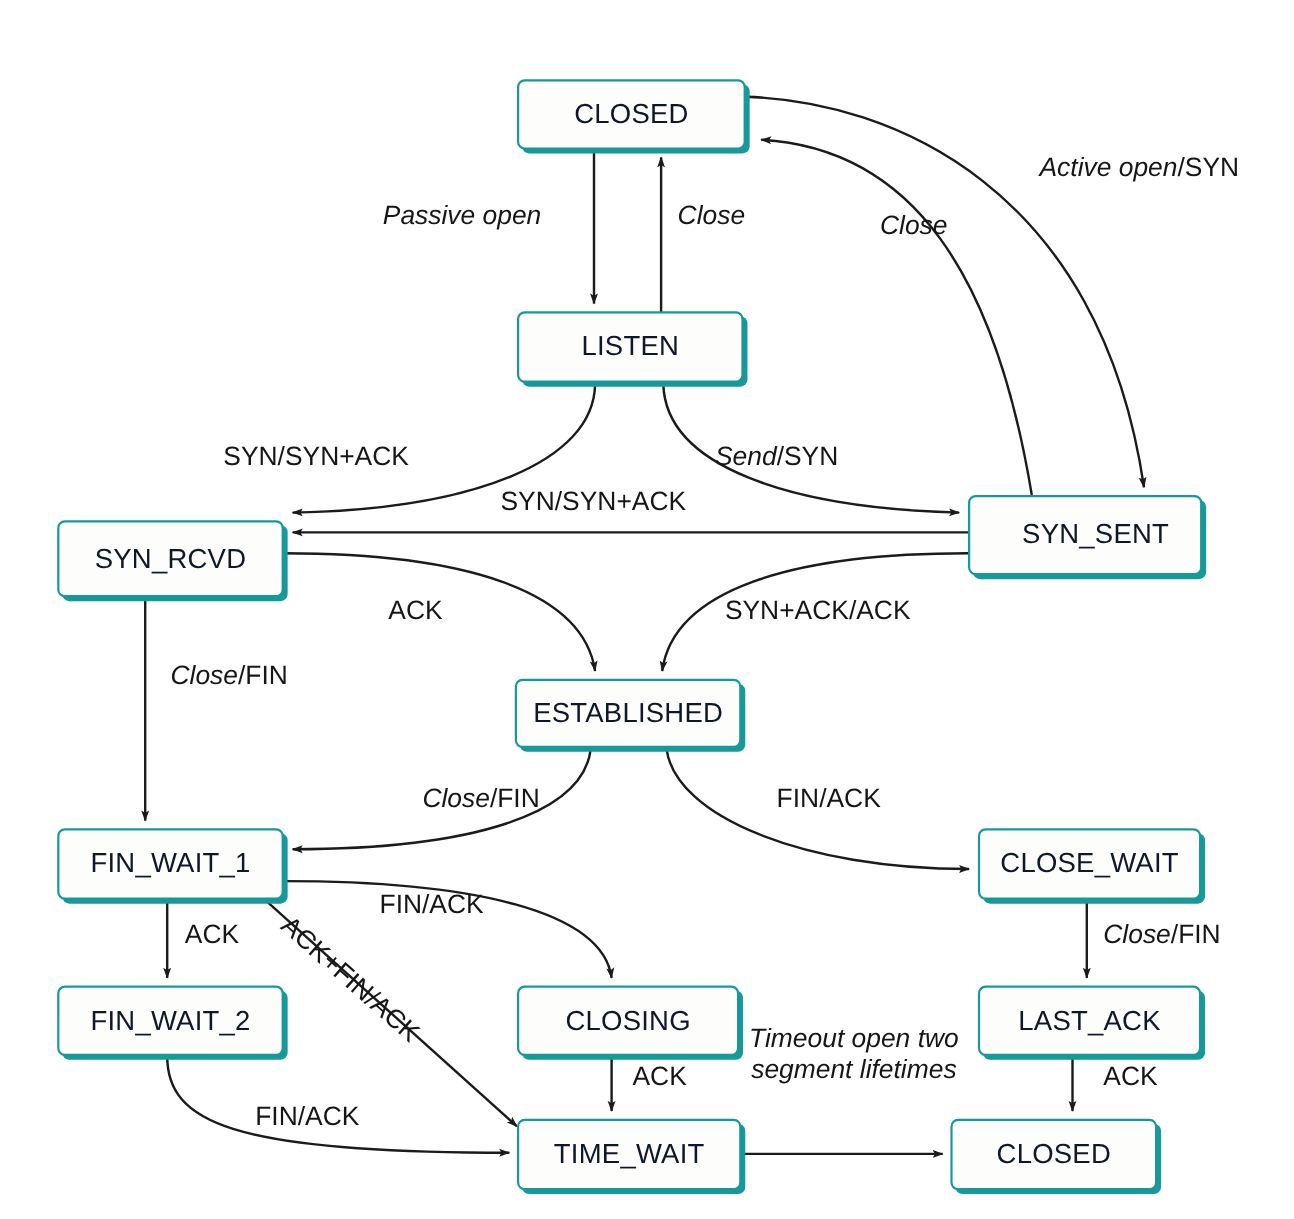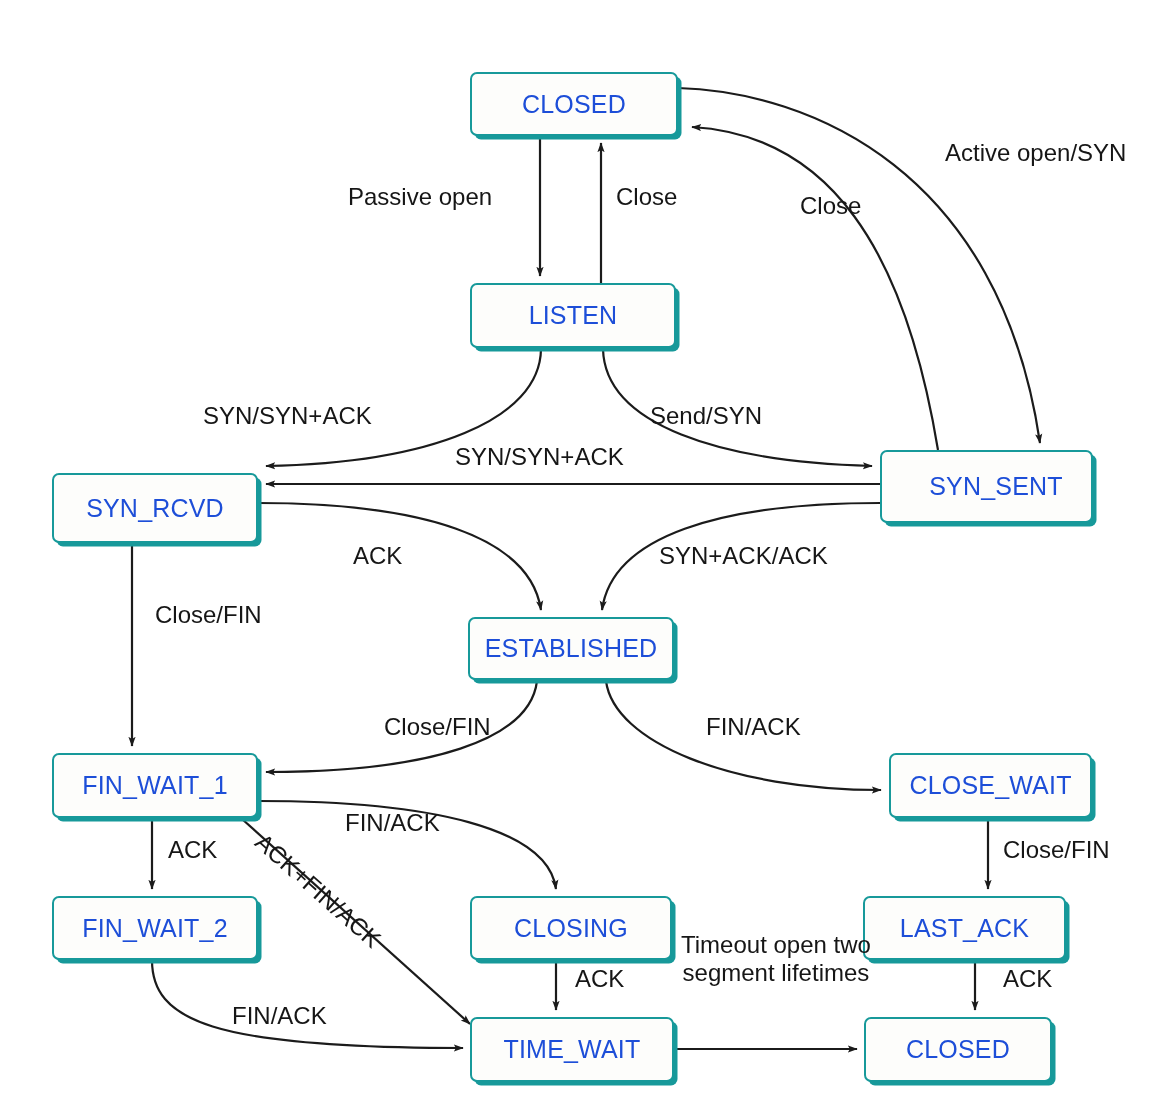--- a/index.html
+++ b/index.html
@@ -29,34 +29,34 @@
     border-radius: 7px;
     box-shadow: 4px 4px 0 -0.5px #17999a;
     display: flex;
     align-items: center;
     justify-content: center;
     z-index: 3;
   }
   .state-label {
     font-family: "Liberation Sans", sans-serif;
     font-size: 25px;
-    color: #1d4ed8;
+    color: #0f172a;
     letter-spacing: 0.2px;
     white-space: nowrap;
   }
   .edge-label {
     position: absolute;
     font-family: "Liberation Sans", sans-serif;
     font-size: 24px;
     color: #161616;
     white-space: nowrap;
     z-index: 4;
     line-height: 1.16;
   }
-  .edge-label .it { }
+  .edge-label .it { font-style: italic; }
   .edge-label .up { font-style: normal; }
   .lbl-two-line { text-align: center; }
   .lbl-rot {
     transform-origin: 0 0;
   }
 </style>
 </head>
 <body>
 
 <div id="stage">
@@ -140,21 +140,21 @@
   </div>
 
   <div class="state-node" style="left:52px; top:896px; width:206px; height:64px;">
     <span class="state-label">FIN_WAIT_2</span>
   </div>
 
   <div class="state-node" style="left:470px; top:896px; width:202px; height:64px;">
     <span class="state-label">CLOSING</span>
   </div>
 
-  <div class="state-node" style="left:863px; top:896px; width:203px; height:64px;justify-content:center;">
+  <div class="state-node" style="left:889px; top:896px; width:203px; height:64px;justify-content:center;">
     <span class="state-label">LAST_ACK</span>
   </div>
 
   <div class="state-node" style="left:470px; top:1017px; width:204px; height:65px;">
     <span class="state-label">TIME_WAIT</span>
   </div>
 
   <div class="state-node" style="left:864px; top:1017px; width:188px; height:65px;">
     <span class="state-label">CLOSED</span>
   </div>

